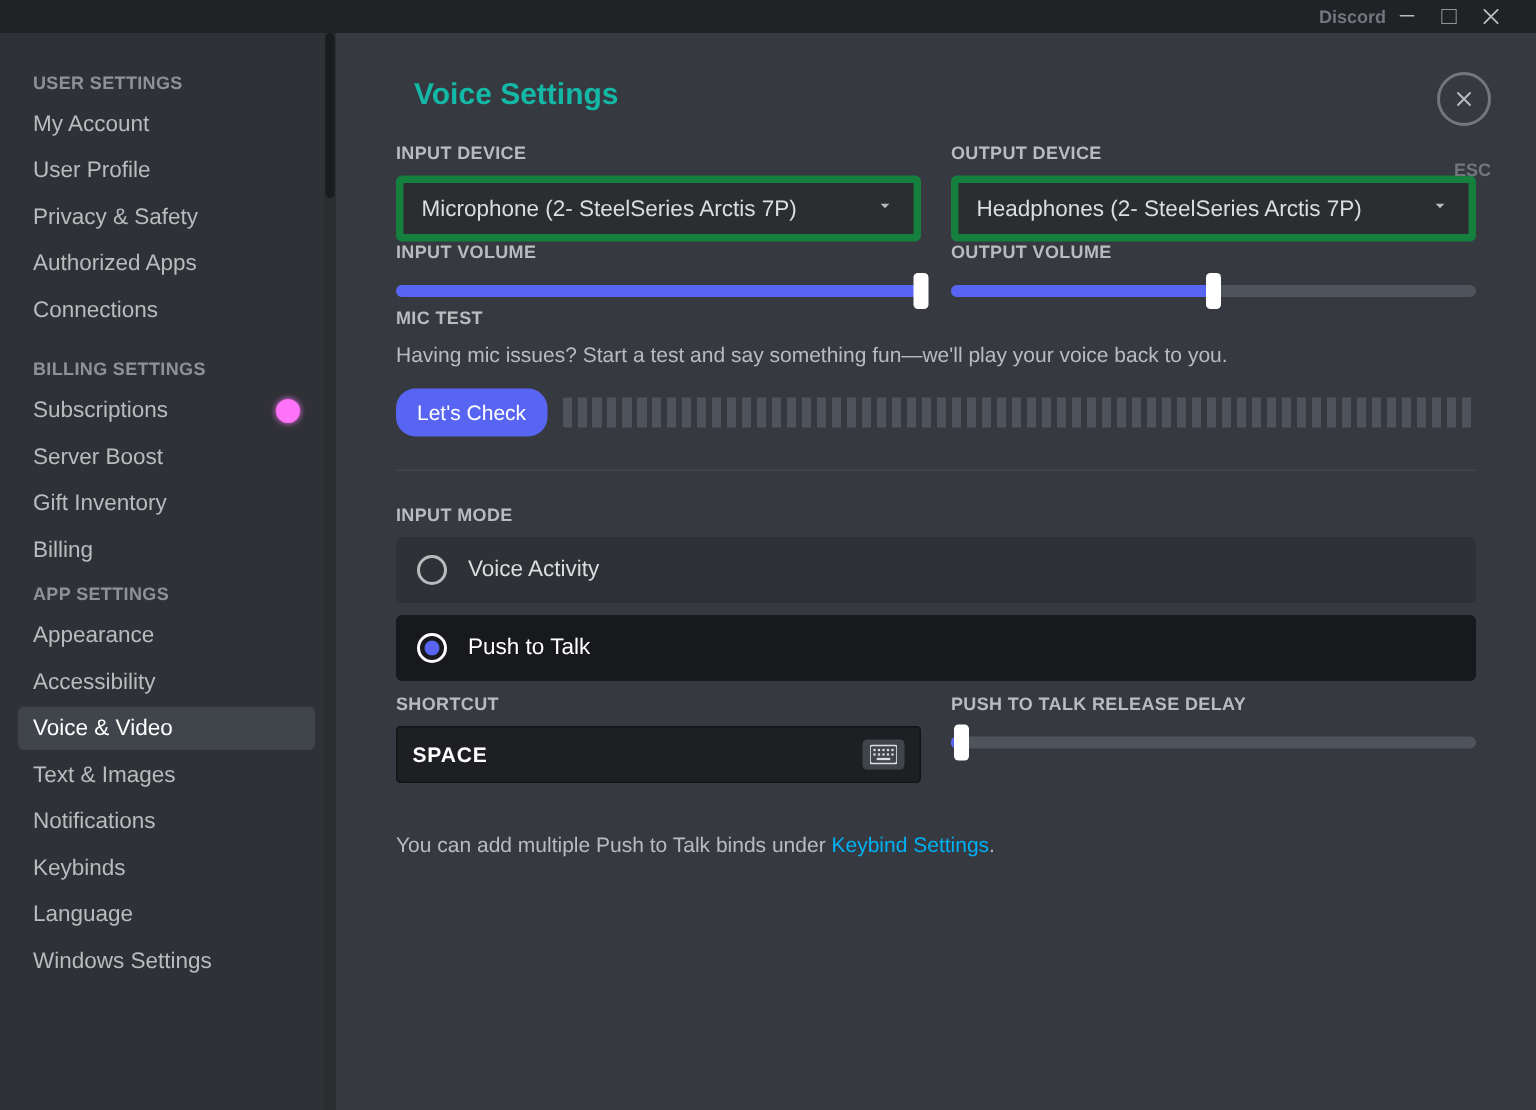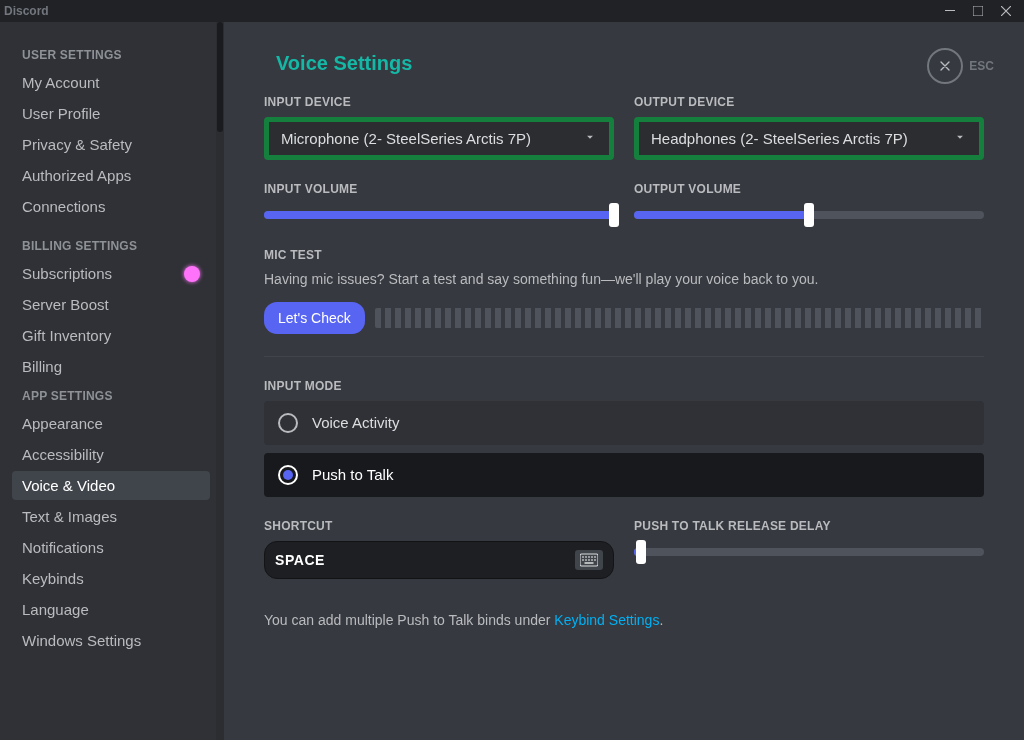--- a/index.html
+++ b/index.html
@@ -11,62 +11,62 @@
   --text-dim:#8e9297;
   --text-head:#72767d;
   --head2:#b9bbbe;
   --accent:#5865f2;
   --link:#00b0f4;
   --radio-ring:#b9bbbe;
 }
 *{box-sizing:border-box;font-family:"Whitney","Helvetica Neue",Helvetica,Arial,sans-serif}
 html,body{margin:0;padding:0;height:100%;width:100%;background:var(--bg2);color:var(--text);-webkit-font-smoothing:antialiased}
 #app{width:1024px;height:740px;display:flex;flex-direction:column;background:var(--bg2);position:relative;overflow:hidden}
-.titlebar{height:22px;background:var(--bg0);display:flex;align-items:center;padding:0 4px;color:#72767d;font-size:12px;flex-shrink:0;justify-content:space-between;font-weight:600}
+.titlebar{height:22px;background:var(--bg0);display:flex;align-items:center;padding:0 16px;color:#72767d;font-size:12px;flex-shrink:0;justify-content:flex-end;font-weight:600}
 .titlebar .winbtns{display:flex;gap:0}
 .titlebar .winbtn{width:28px;height:22px;display:flex;align-items:center;justify-content:center;color:#b9bbbe;cursor:pointer;font-size:14px}
 .body{flex:1;display:flex;min-height:0}
 .sidebar-region{width:216px;background:var(--bg1);overflow:hidden;position:relative;display:flex;flex-direction:column;padding:20px 6px 16px 12px}
 .sidebar-scroll{overflow-y:hidden}
 .section-head{color:var(--text-dim);font-size:12px;font-weight:700;letter-spacing:.02em;text-transform:uppercase;padding:6px 10px 4px 10px}
 .side-item{color:#b9bbbe;font-size:15px;padding:6px 10px;margin:2px 0;border-radius:4px;cursor:pointer;display:flex;align-items:center;justify-content:space-between}
 .side-item.active{background:#40444b;color:#fff}
 .side-item .nitroicon{width:16px;height:16px;border-radius:50%;background:#ff73fa;box-shadow:0 0 4px #ff73fa;position:relative}
 .content-region{flex:1;position:relative;display:flex;background:var(--bg2)}
 .scrollbar{width:8px;background:#2b2d31;flex-shrink:0;position:relative}
 .scrollthumb{position:absolute;left:1px;width:6px;background:#1a1b1e;border-radius:3px}
 .content{flex:1;padding:30px 40px 20px 40px;overflow:hidden;position:relative}
-.close-btn{position:absolute;top:26px;right:30px;display:flex;flex-direction:row;align-items:center;gap:6px;color:#b9bbbe;cursor:pointer}
+.close-btn{position:absolute;top:26px;right:30px;display:flex;flex-direction:column;align-items:flex-end;gap:22px;color:#b9bbbe;cursor:pointer}
 .close-circ{width:36px;height:36px;border:2px solid #72767d;border-radius:50%;display:flex;align-items:center;justify-content:center}
 .close-circ svg{width:16px;height:16px}
 .close-txt{font-size:12px;font-weight:600;color:#72767d}
 h1.page-title{color:#14b8a6;font-size:20px;font-weight:600;margin:0 0 20px 12px}
 .two-col{display:flex;gap:20px}
 .col{flex:1;min-width:0}
 .field-label{color:var(--head2);font-size:12px;font-weight:700;letter-spacing:.02em;margin-bottom:8px;text-transform:uppercase}
 .select{background:#2b2d31;border:5px solid #15803d;border-radius:4px;padding:8px 12px;color:var(--text);font-size:15px;display:flex;justify-content:space-between;align-items:center;cursor:pointer}
 .select .chev{color:#b9bbbe}
 .slider{position:relative;height:22px;display:flex;align-items:center}
 .track{height:8px;background:#4f545c;border-radius:4px;flex:1;position:relative}
 .fill{position:absolute;left:0;top:0;bottom:0;background:var(--accent);border-radius:4px}
 .thumb{position:absolute;width:10px;height:24px;background:#fff;border-radius:3px;top:50%;transform:translate(-50%,-50%)}
-.mt{margin-top:22px}
+.mt{}
 .desc{color:var(--text);font-size:14px;margin:6px 0 0 0;line-height:1.4}
 .desc.dim{color:#b9bbbe}
 .mictest-row{display:flex;align-items:center;gap:10px;margin-top:12px}
 .btn-primary{background:var(--accent);color:#fff;font-size:14px;font-weight:500;border:none;border-radius:13px;padding:8px 14px;cursor:pointer}
 .vu{flex:1;height:20px;background:repeating-linear-gradient(90deg,#4f545c 0 6px,transparent 6px 10px);border-radius:2px}
 a.link{color:var(--link);text-decoration:none;cursor:pointer}
 hr.sep{border:none;border-top:1px solid #40444b;margin:22px 0}
 .radio-item{background:var(--bg1);border-radius:4px;padding:12px 14px;display:flex;align-items:center;gap:14px;margin-bottom:8px;cursor:pointer;color:var(--text);font-size:15px}
 .radio-item.selected{background:var(--bg-dark);color:#fff}
 .radio-dot{width:20px;height:20px;border:2px solid var(--radio-ring);border-radius:50%;flex-shrink:0;position:relative}
 .radio-item.selected .radio-dot{border-color:#fff}
 .radio-item.selected .radio-dot::after{content:"";position:absolute;inset:3px;border-radius:50%;background:var(--accent)}
-.shortcut-box{background:#1e1f22;border:1px solid #131416;border-radius:13px;padding:8px 10px;display:flex;justify-content:space-between;align-items:center;color:#fff;font-size:14px;font-weight:700;letter-spacing:.04em}
+.shortcut-box{background:#1e1f22;border:1px solid #131416;border-radius:3px;padding:8px 10px;display:flex;justify-content:space-between;align-items:center;color:#fff;font-size:14px;font-weight:700;letter-spacing:.04em}
 .kbd-icon{background:#40444b;border-radius:3px;padding:3px 5px;color:#dcddde;display:flex;align-items:center}
 .kbd-icon svg{width:18px;height:14px}
 svg{fill:currentColor}
 </style>
 </head>
 <body>
 
 <div id="app">
   <div class="titlebar">
     <span>Discord</span>

